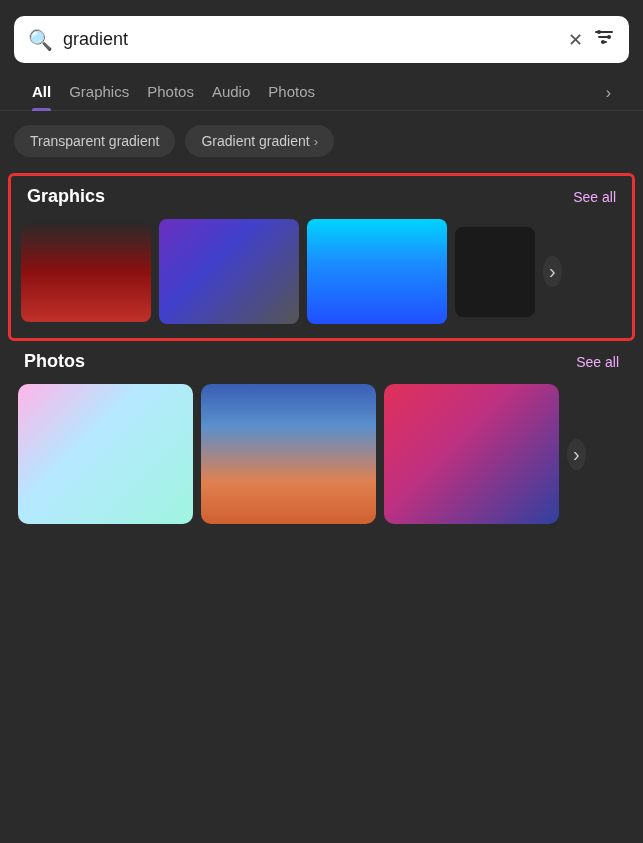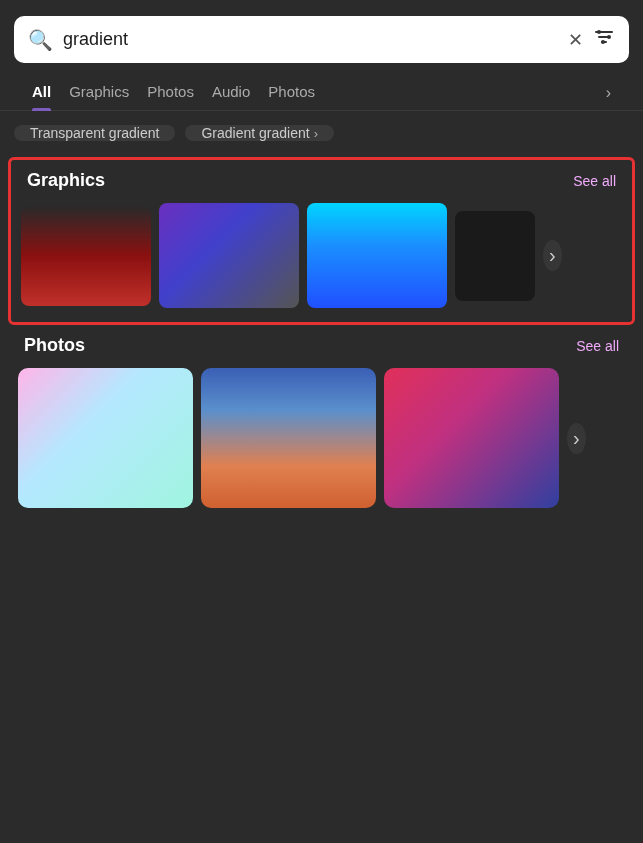--- a/index.html
+++ b/index.html
@@ -100,21 +100,21 @@
       align-items: center;
       padding: 0 14px;
       gap: 10px;
       margin-bottom: 16px;
       overflow: hidden;
     }
 
     .suggestion-chip {
       background: #3a3a3a;
       border-radius: 20px;
-      padding: 0 16px;
+      padding: 8px 16px;
       font-size: 14px;
       color: #cccccc;
       white-space: nowrap;
       cursor: pointer;
       display: flex;
       align-items: center;
       gap: 4px;
     }
 
     .suggestion-chip-chevron {

